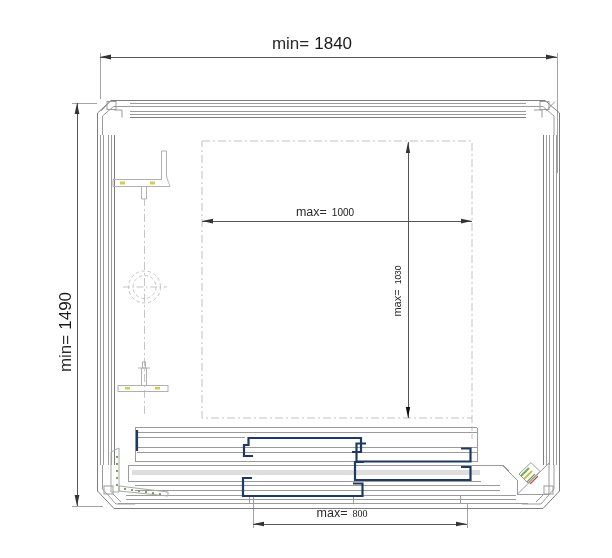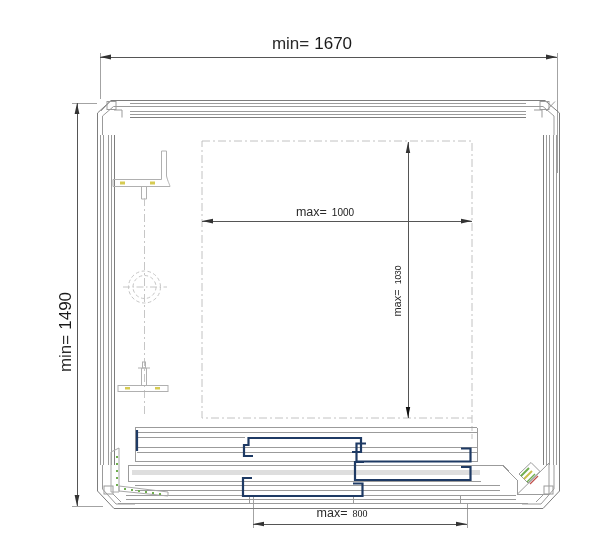--- a/index.html
+++ b/index.html
@@ -224,21 +224,21 @@
       <line x1="521" y1="476" x2="529" y2="468" stroke="#6fae4e" stroke-width="2"></line>
       <line x1="524" y1="479" x2="532" y2="471" stroke="#c9c04c" stroke-width="2"></line>
       <line x1="527" y1="482" x2="535" y2="474" stroke="#6fae4e" stroke-width="1.5"></line>
       <line x1="530" y1="484" x2="538" y2="476" stroke="#c0504d" stroke-width="1.2"></line>
     </g>
 
   </svg>
 
   <div id="lbl-overall-width" class="dim-label ctr" style="left:312px; top:44px;">
     <span class="pfx">min=</span>
-    <span class="val">1670</span>
+    <span class="val">1840</span>
   </div>
 
   <div id="lbl-overall-height" class="dim-label rot" style="left:66px; top:332px;">
     <span class="pfx">min=</span>
     <span class="val">1490</span>
   </div>
 
   <div id="lbl-opening-width" class="dim-label ctr" style="left:325px; top:212px;">
     <span class="pfx">max=</span>
     <span class="val">1000</span>

